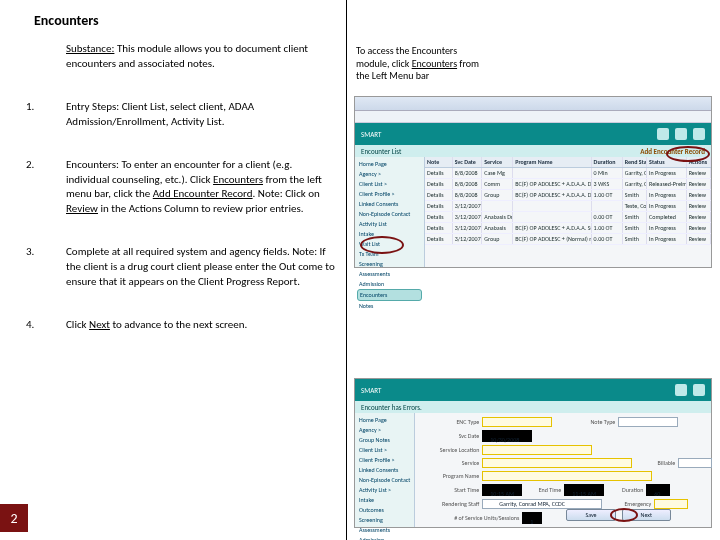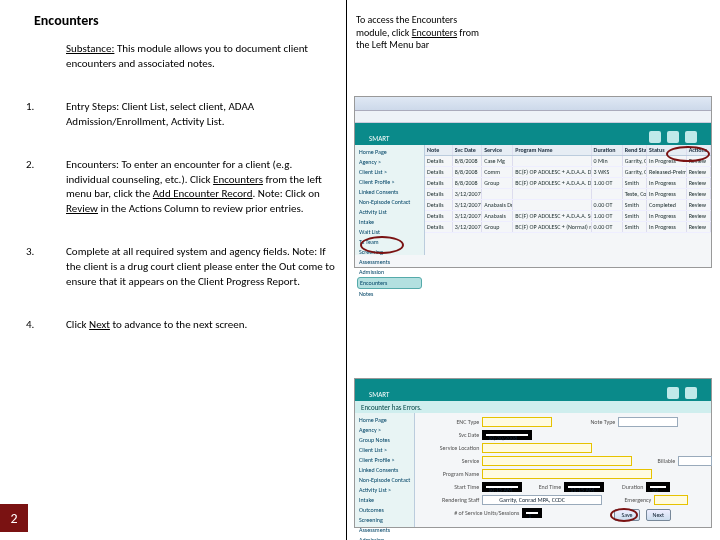--- a/index.html
+++ b/index.html
@@ -4,53 +4,53 @@
 <style>
   *{box-sizing:border-box;margin:0;padding:0}
   html,body{width:720px;height:540px;font-family:Calibri,Arial,sans-serif;background:#fff;color:#000;font-size:11px;position:relative;overflow:hidden}
   .page{position:relative;width:720px;height:540px}
   .title{position:absolute;left:34px;top:12px;font-size:14px;font-weight:700}
   .bg{position:absolute;left:66px;top:42px;width:260px;line-height:1.35}
   .u{text-decoration:underline}
   ol.steps{position:absolute;left:26px;top:100px;width:310px;list-style:none;counter-reset:s}
   ol.steps>li{counter-increment:s;position:relative;padding-left:40px;margin-bottom:28px;line-height:1.35}
   ol.steps>li::before{content:counter(s)".";position:absolute;left:0;top:0;font-size:11px}
-  .callout1{position:absolute;left:356px;top:14px;width:130px;font-size:10px;line-height:1.25}
+  .callout1{position:absolute;left:356px;top:45px;width:130px;font-size:10px;line-height:1.25}
   .callout2{position:absolute;left:604px;top:52px;width:110px;font-size:10px;line-height:1.25}
   .callout3{position:absolute;left:110px;top:450px;width:180px;font-size:10px;line-height:1.25}
   .shot{position:absolute;border:1px solid #999;background:#f4f6f8}
   .shot1{left:354px;top:96px;width:358px;height:172px}
   .shot2{left:354px;top:378px;width:358px;height:150px}
   .browserbar{height:14px;background:linear-gradient(#dfe8f4,#cdd9ea);border-bottom:1px solid #aab}
   .toolbar{height:12px;background:#eef2f7;border-bottom:1px solid #ccd}
-  .smartbar{height:22px;background:#0a8a8a;color:#fff;font-size:7px;padding:2px 14px;display:flex;justify-content:space-between;align-items:flex-end}
+  .smartbar{height:22px;background:#0a8a8a;color:#fff;font-size:7px;padding:2px 6px;display:flex;justify-content:space-between;align-items:center}
   .smartbar .r{display:flex;gap:6px;align-items:center}
   .ic{width:12px;height:12px;background:#bfe9e9;border-radius:2px}
   .subbar{height:12px;background:#cfeeee;color:#044;font-size:7px;padding:1px 6px;display:flex;justify-content:space-between;align-items:center}
   .addrec{color:#8a4a00;font-weight:700}
   .gridwrap{display:flex;height:calc(100% - 60px)}
   .leftnav{width:70px;background:#e8f4f4;border-right:1px solid #bcd;font-size:6px;color:#046;padding:2px}
   .leftnav div{padding:1px 2px;white-space:nowrap;overflow:hidden}
   .leftnav .hi{background:#b3e0e0;border:1px solid #5aa;border-radius:3px}
   .table{flex:1;overflow:hidden}
   .th{display:flex;background:#e6edf4;font-size:6px;font-weight:700;color:#234;border-bottom:1px solid #bcd}
   .th span,.tr span{padding:1px 2px;border-right:1px solid #dde;overflow:hidden;white-space:nowrap}
   .tr{display:flex;font-size:6px;color:#233;border-bottom:1px solid #eef}
   .c-a{width:32px}.c-b{width:34px}.c-c{width:36px}.c-d{width:92px}.c-e{width:36px}.c-f{width:28px}.c-g{width:46px}.c-h{width:28px}
   .form{display:flex;height:calc(100% - 34px)}
   .leftnav2{width:70px;background:#e8f4f4;border-right:1px solid #bcd;font-size:6px;color:#046;padding:2px}
   .leftnav2 div{padding:1px 2px;white-space:nowrap;overflow:hidden}
   .formbody{flex:1;padding:4px;font-size:6px;color:#123}
   .row{display:flex;align-items:center;gap:3px;margin-bottom:3px}
   .lbl{width:60px;text-align:right;color:#555}
-  .inp{border:4px solid #000000;background:#fff;height:10px;padding:0 2px}
+  .inp{border:6px solid #000000;background:#fff;height:10px;padding:0 2px}
   .sel{border:1px solid #9ab;background:#fff;height:10px;padding:0 16px}
   .req{border:1px solid #e6c200;background:#fffbe0}
   .btns{position:absolute;right:40px;bottom:6px;display:flex;gap:6px}
-  .btn{font-size:6px;border:1px solid #789;background:linear-gradient(#eef,#cde);padding:1px 6px;border-radius:2px}
+  .btn{font-size:6px;border:1px solid #789;background:linear-gradient(#eef,#cde);padding:1px 18px;border-radius:2px}
   .oval{position:absolute;border:2px solid #7a1212;border-radius:50%;background:transparent}
   .ov1{left:686px;top:146px;width:44px;height:16px;left:666px}
   .ov2{left:360px;top:236px;width:44px;height:18px}
   .ov3{left:610px;top:508px;width:28px;height:14px}
   .pagenum{position:absolute;left:0;bottom:8px;width:28px;height:28px;background:#7a1212;color:#fff;display:flex;align-items:center;justify-content:center;font-size:14px}
   .vline{position:absolute;left:346px;top:0;width:0;height:540px;border-left:1px solid #000}
 </style>
 </head>
 <body>
 <div class="page">
@@ -81,20 +81,24 @@
 <div class="shot shot1">
   <div class="browserbar"></div>
   <div class="toolbar"></div>
   <div class="smartbar">
     <span>SMART</span>
     <span class="r">
           <span class="ic"></span>
           <span class="ic"></span>
           <span class="ic"></span>
         </span>
+  </div>
+  <div class="subbar">
+    <span>Encounter List</span>
+    <span class="addrec">Add Encounter Record</span>
   </div>
   <div class="gridwrap">
     <div class="leftnav" id="nav1">
           <div>Home Page</div>
           <div>Agency &gt;</div>
           <div>Client List &gt;</div>
           <div>Client Profile &gt;</div>
           <div>Linked Consents</div>
           <div>Non-Episode Contact</div>
           <div>Activity List</div>

